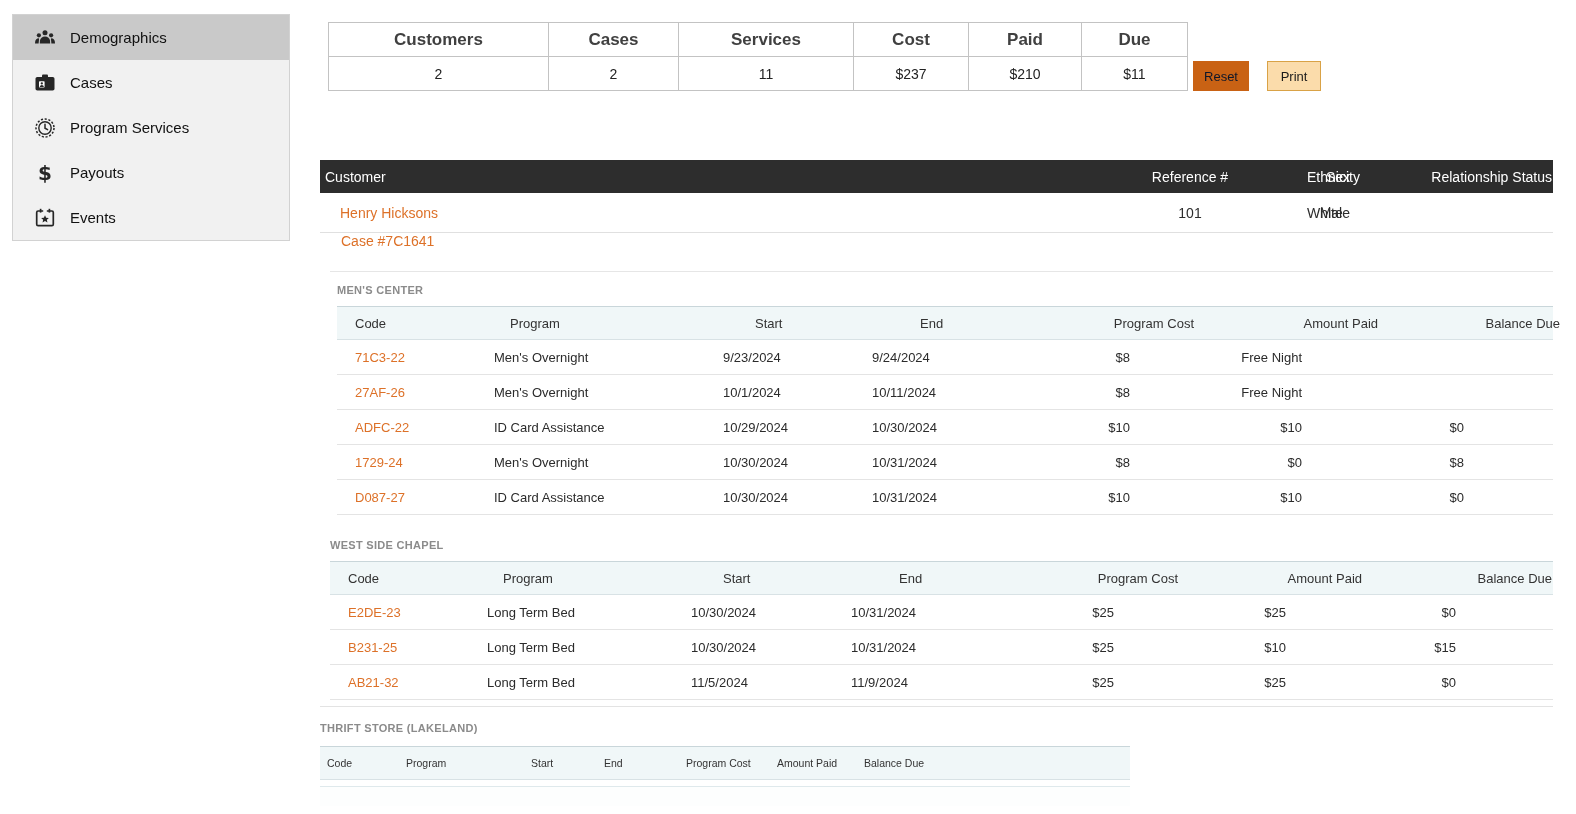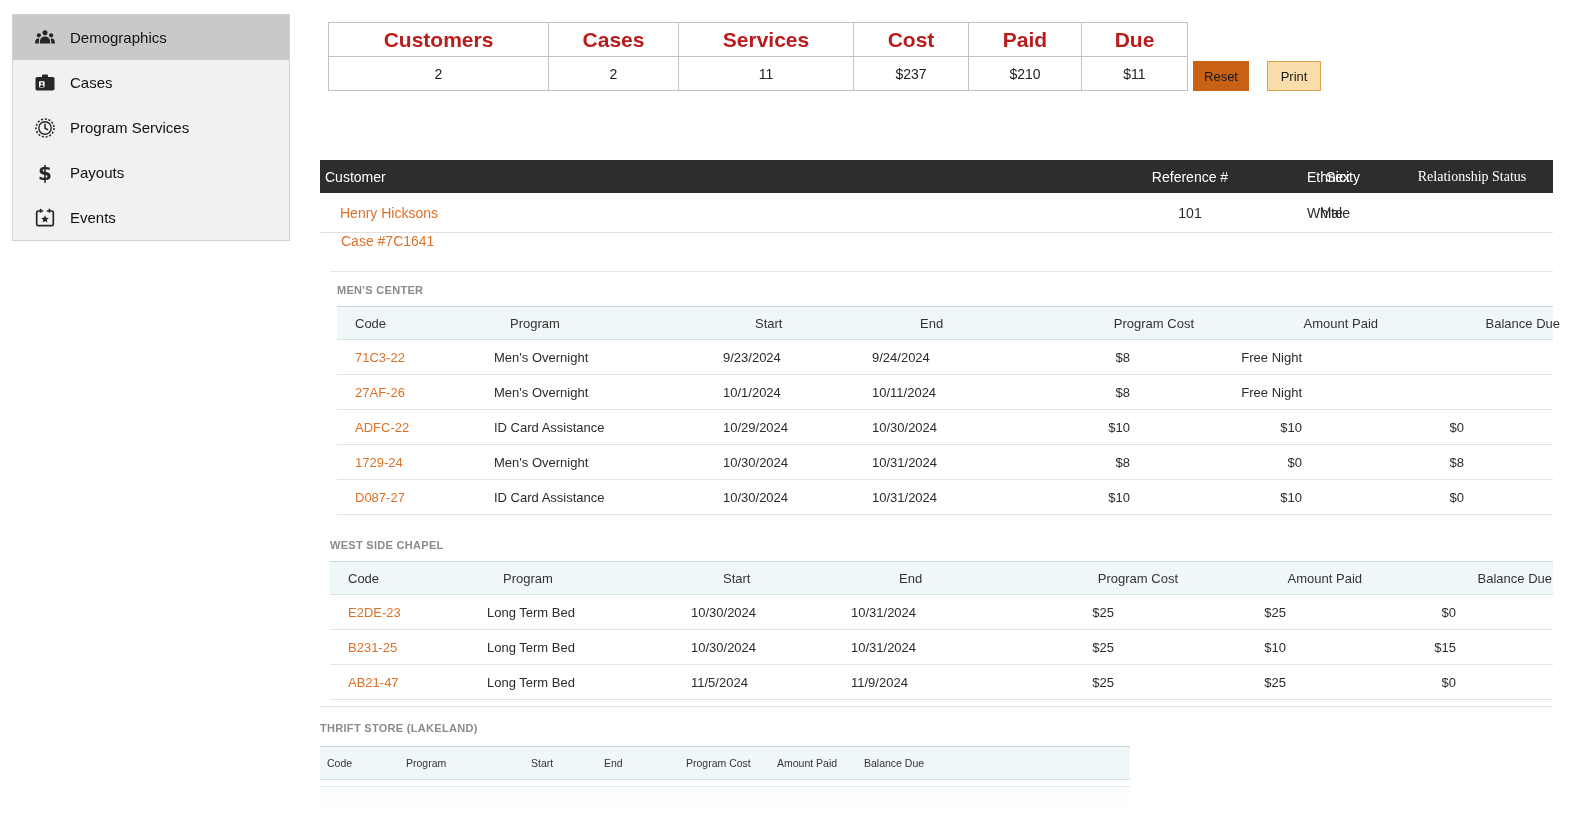--- a/index.html
+++ b/index.html
@@ -16,42 +16,42 @@
   .side-icon svg { width:24px; height:24px; }
   .side-label { margin-left:12px; font-size:15px; color:#111; }
 
   
   #summary { position:absolute; left:328px; top:22px; display:grid;
     grid-template-columns:220px 130px 175px 115px 113px 105px;
     border:1px solid #c3c3c3; background:#fff; }
   .sum-cell { border-right:1px solid #c3c3c3; text-align:center;
     display:flex; align-items:center; justify-content:center; }
   .sum-cell:nth-child(6n) { border-right:none; }
-  .sum-head { height:34px; font-weight:bold; font-size:21px; color:#b91c1c;
+  .sum-head { height:34px; font-weight:bold; font-size:17px; color:#404040;
     border-bottom:1px solid #c3c3c3; }
   .sum-val { height:33px; font-size:14px; color:#222; }
 
   #reset-btn { position:absolute; left:1193px; top:61px; width:56px; height:30px;
     background:var(--reset-bg,#c96214); color:#0f172a; border:none; font-size:13px;
     font-family:inherit; cursor:pointer; }
   #print-btn { position:absolute; left:1267px; top:61px; width:54px; height:30px;
     background:var(--print-bg,#fbdcab); color:#1a1a1a;
     border:1px solid var(--print-border,#d9a246); font-size:13px;
     font-family:inherit; cursor:pointer; }
 
   
   #main-panel { position:absolute; left:320px; top:160px; width:1233px; }
 
   .cust-header { position:relative; height:33px; background:var(--dark,#2d2d2d);
     color:#fff; font-size:14px; display:flex; align-items:center; }
   .cust-header .c-name { padding-left:5px; }
   .col-ref { position:absolute; left:810px; width:120px; text-align:center; }
   .col-sex { position:absolute; left:932px; width:60px; text-align:right;margin-left:38px; }
   .col-eth { position:absolute; left:987px; width:80px; text-align:left; }
-  .col-rel { position:absolute; left:1072px; width:160px; text-align:center;font-family:Liberation Serif, serif; }
+  .col-rel { position:absolute; left:1072px; width:160px; text-align:right; }
 
   .cust-row { position:relative; height:40px; display:flex; align-items:center;
     border-bottom:1px solid #e0e0e0; font-size:14px; }
   .cust-row .c-name { padding-left:20px; color:var(--accent,#dd7128); cursor:pointer; }
 
   .case-panel { margin-left:10px; }
   .case-row { height:39px; display:flex; align-items:flex-start;
     border-bottom:1px solid #e6e6e6; }
   .case-link { padding-left:11px; font-size:14px; color:var(--accent,#dd7128);
     cursor:pointer; }
@@ -286,21 +286,21 @@
             <div class="cell c1">B231-25</div>
             <div class="cell c2">Long Term Bed</div>
             <div class="cell c3">10/30/2024</div>
             <div class="cell c4">10/31/2024</div>
             <div class="cell c5">$25</div>
             <div class="cell c6">$10</div>
             <div class="cell c7">$15</div>
             <div class="cell c8"></div>
           </div>
           <div class="svc-grid svc-row">
-            <div class="cell c1">AB21-47</div>
+            <div class="cell c1">AB21-32</div>
             <div class="cell c2">Long Term Bed</div>
             <div class="cell c3">11/5/2024</div>
             <div class="cell c4">11/9/2024</div>
             <div class="cell c5">$25</div>
             <div class="cell c6">$25</div>
             <div class="cell c7">$0</div>
             <div class="cell c8"></div>
           </div>
         </div>
     </section>

